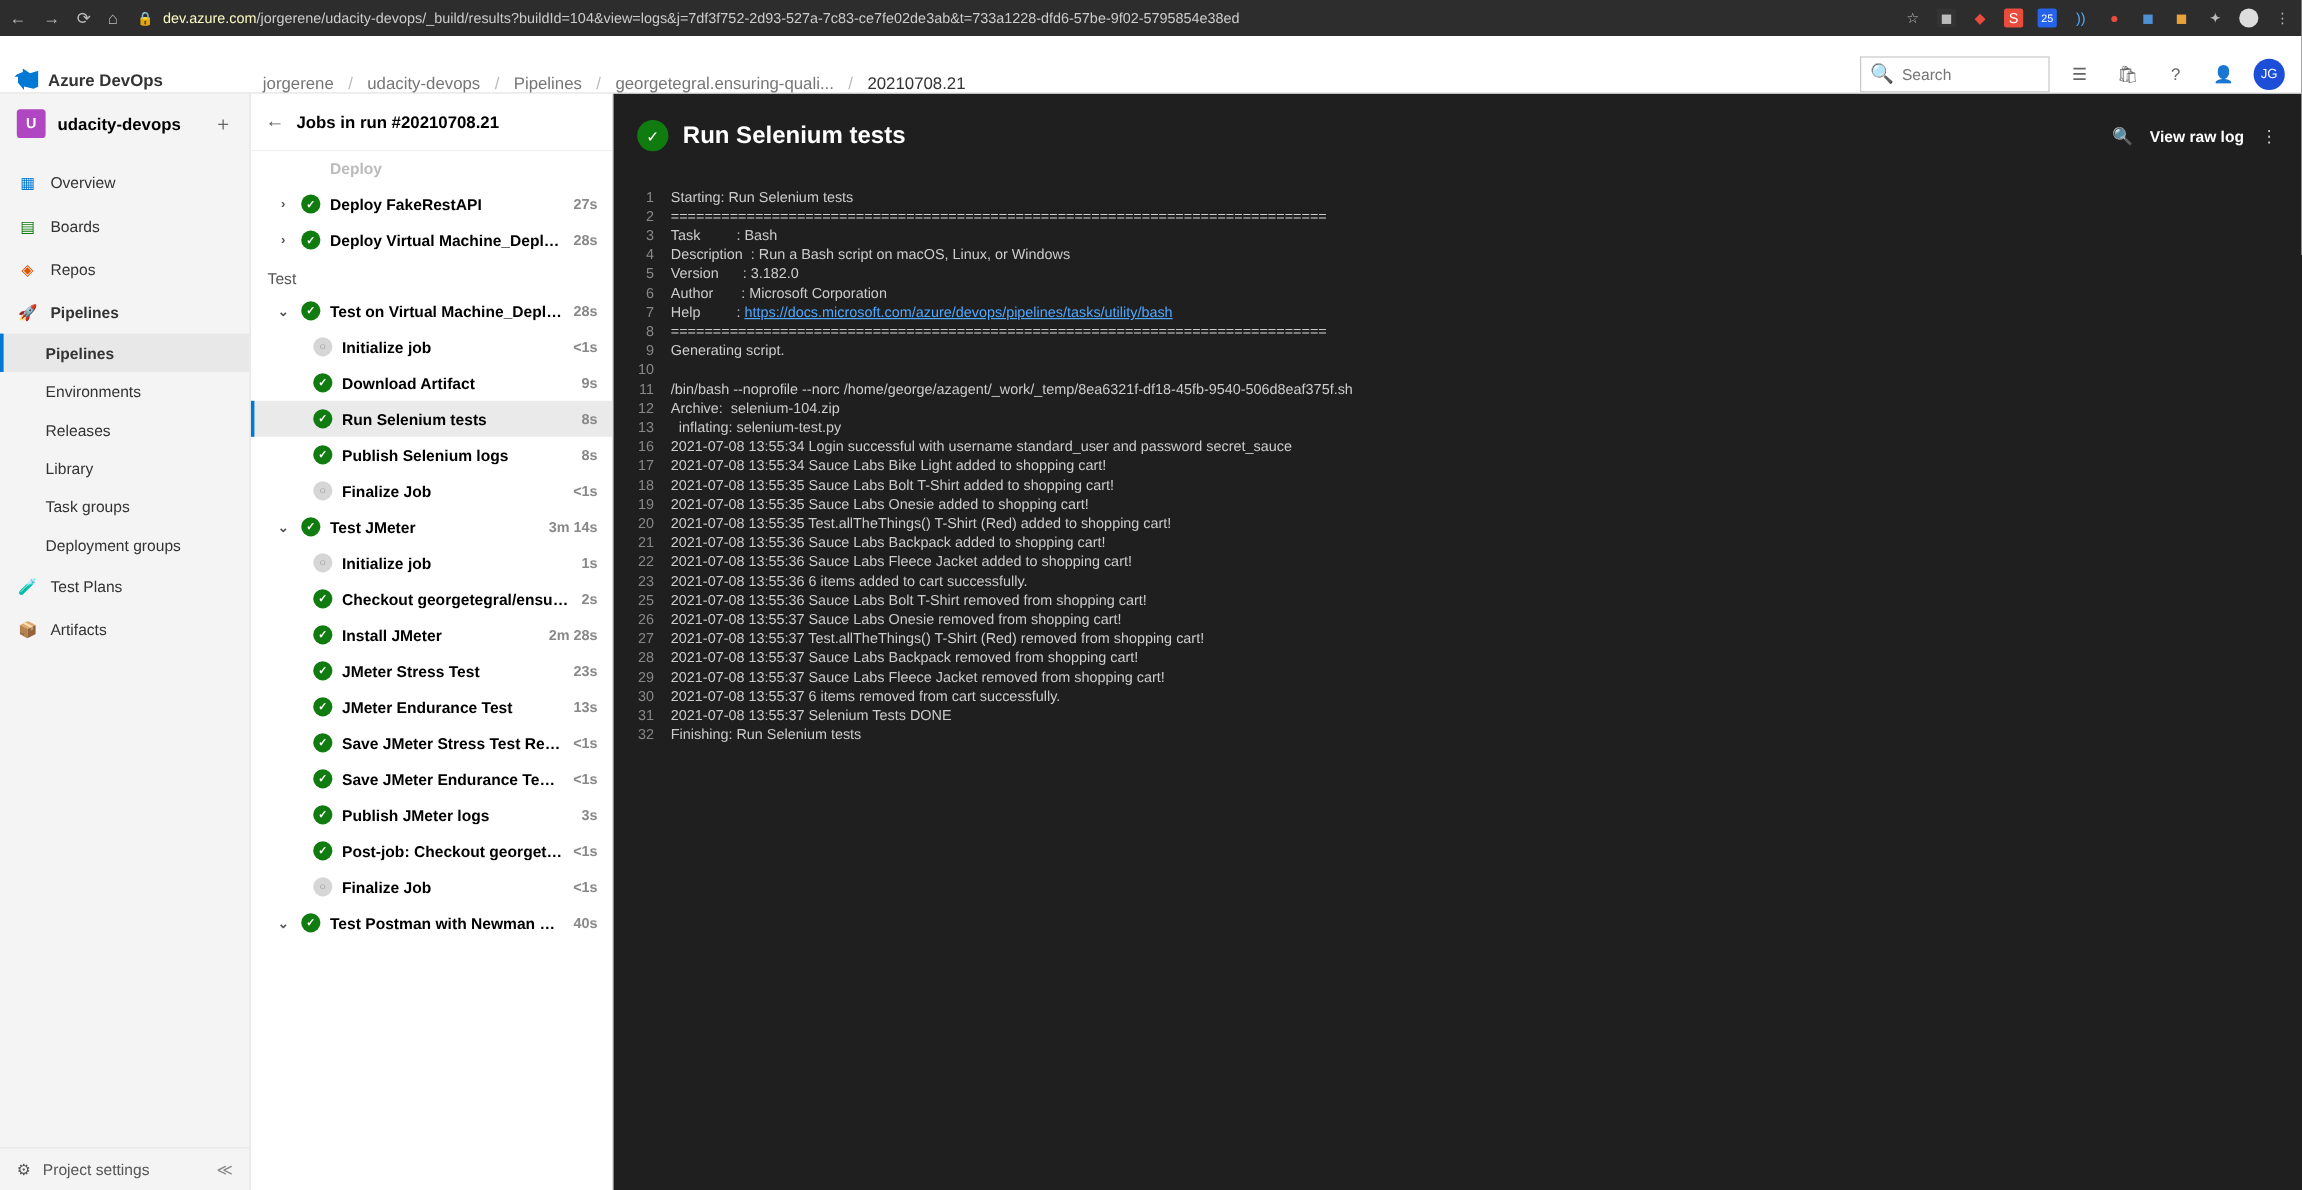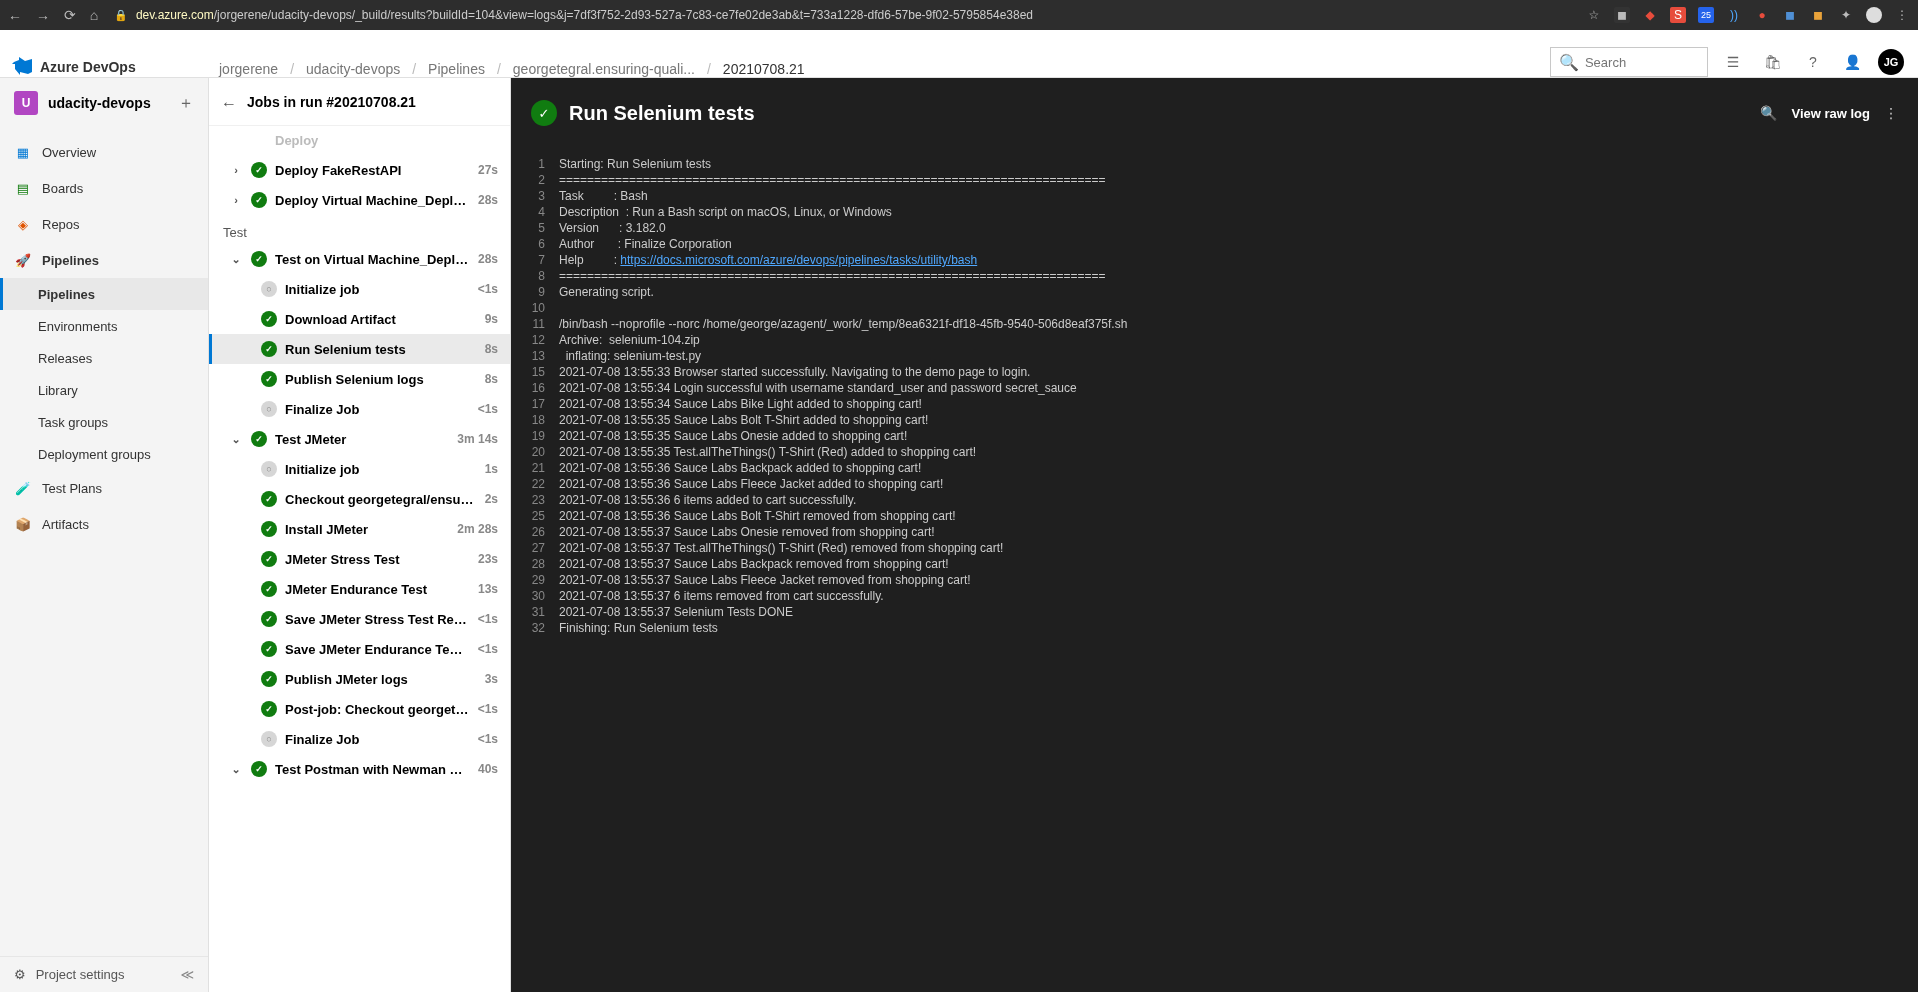--- a/index.html
+++ b/index.html
@@ -24,21 +24,21 @@
 .top-header .logo-section svg { flex-shrink: 0; }
 .top-header .logo-text { font-size: 14px; font-weight: 600; color: #333; }
 .breadcrumb { display: flex; align-items: center; gap: 12px; padding-left: 10px; color: #767676; font-size: 14px; }
 .breadcrumb .sep { color: #bbb; }
 .breadcrumb span.bc-item { cursor: pointer; }
 .breadcrumb span.bc-item.current { color: #333; }
 .top-header .right-tools { margin-left: auto; display: flex; align-items: center; gap: 10px; padding-right: 14px; }
 .search-box { width: 158px; height: 30px; border: 1px solid #c8c8c8; display: flex; align-items: center; padding: 0 8px; gap: 6px; }
 .search-box input { border: none; outline: none; width: 100%; font-size: 13px; }
 .tool-icon { width: 30px; height: 30px; display: flex; align-items: center; justify-content: center; color: #666; cursor: pointer; font-size: 14px; }
-.user-avatar { width: 26px; height: 26px; border-radius: 50%; background: #000000; color: #fff; display: flex; align-items: center; justify-content: center; font-size: 11px; font-weight: 700; }
+.user-avatar { width: 26px; height: 26px; border-radius: 50%; background: #1d4ed8; color: #fff; display: flex; align-items: center; justify-content: center; font-size: 11px; font-weight: 400; }
 
 
 .main { flex: 1; display: flex; overflow: hidden; }
 
 
 .left-nav { width: 209px; background: #f4f4f4; border-right: 1px solid #e0e0e0; display: flex; flex-direction: column; }
 .project-row { height: 50px; display: flex; align-items: center; padding: 0 14px; gap: 10px; }
 .project-badge { width: 24px; height: 24px; background: #b146c2; color: #fff; display: flex; align-items: center; justify-content: center; font-size: 12px; font-weight: 600; border-radius: 3px; }
 .project-name { font-size: 14px; font-weight: 600; flex: 1; }
 .plus-btn { color: #666; font-size: 16px; cursor: pointer; }
@@ -345,21 +345,21 @@
         <div class="log-line">
           <span class="ln">4</span>
           <span class="txt ">Description  : Run a Bash script on macOS, Linux, or Windows</span>
         </div>
         <div class="log-line">
           <span class="ln">5</span>
           <span class="txt ">Version      : 3.182.0</span>
         </div>
         <div class="log-line">
           <span class="ln">6</span>
-          <span class="txt ">Author       : Finalize Corporation</span>
+          <span class="txt ">Author       : Microsoft Corporation</span>
         </div>
         <div class="log-line">
           <span class="ln">7</span>
           <span class="txt ">Help         : <span class="c-blue">https://docs.microsoft.com/azure/devops/pipelines/tasks/utility/bash</span></span>
         </div>
         <div class="log-line">
           <span class="ln">8</span>
           <span class="txt ">==============================================================================</span>
         </div>
         <div class="log-line">
@@ -375,24 +375,20 @@
         </div>
         <div class="log-line">
           <span class="ln">12</span>
           <span class="txt ">Archive:  selenium-104.zip</span>
         </div>
         <div class="log-line">
           <span class="ln">13</span>
           <span class="txt ">  inflating: selenium-test.py</span>
         </div>
         <div class="log-line">
-          <span class="ln">15</span>
-          <span class="txt ">2021-07-08 13:55:33 Browser started successfully. Navigating to the demo page to login.</span>
-        </div>
-        <div class="log-line">
           <span class="ln">16</span>
           <span class="txt ">2021-07-08 13:55:34 Login successful with username standard_user and password secret_sauce</span>
         </div>
         <div class="log-line">
           <span class="ln">17</span>
           <span class="txt ">2021-07-08 13:55:34 Sauce Labs Bike Light added to shopping cart!</span>
         </div>
         <div class="log-line">
           <span class="ln">18</span>
           <span class="txt ">2021-07-08 13:55:35 Sauce Labs Bolt T-Shirt added to shopping cart!</span>

